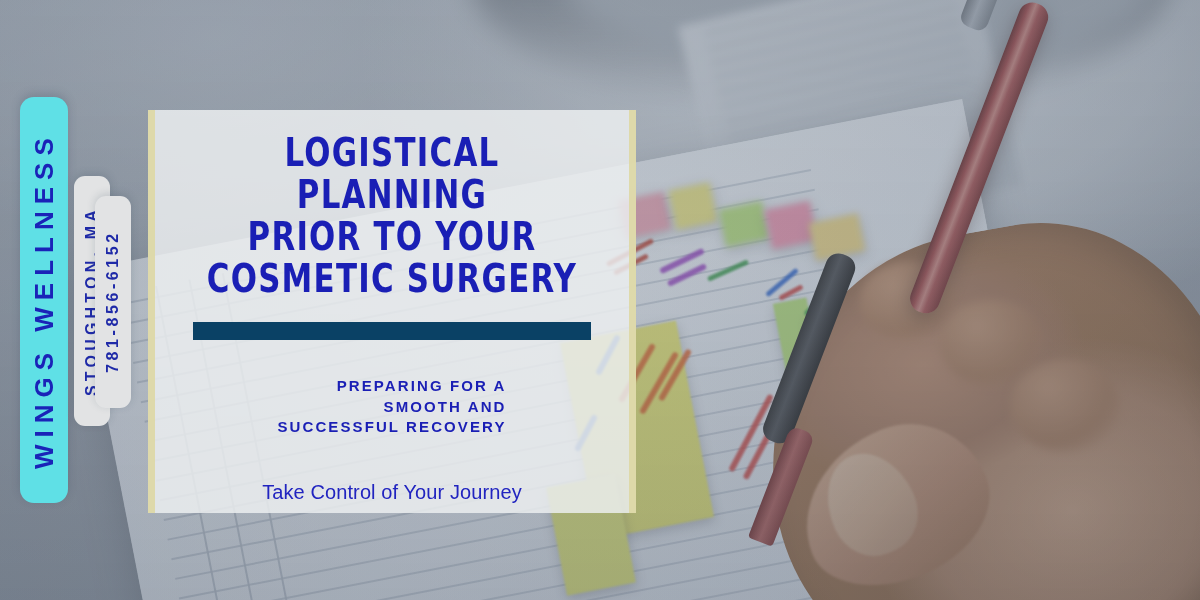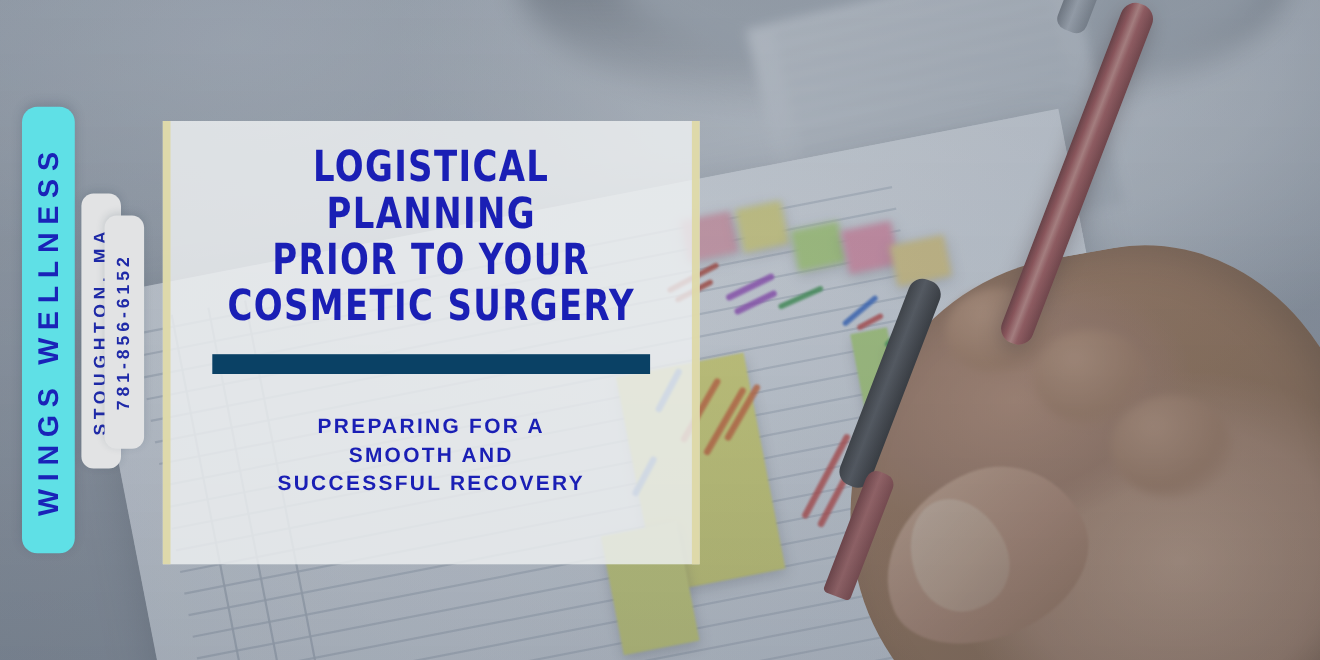--- a/index.html
+++ b/index.html
@@ -184,22 +184,22 @@
     text-align:center;
     text-transform:uppercase;
     transform:scaleX(.88);
     white-space:pre-line;
   }
   #divider-bar{
     width:398px;height:18px;background:#0a4165;margin-top:22px;flex:none;
   }
   #subhead{
     margin:36px 0 0;
-    font-size:19px;font-weight:bold;line-height:1.34;
-    letter-spacing:2.1px;color:#1a1fb5;text-align:center;
+    font-size:15px;font-weight:bold;line-height:1.34;
+    letter-spacing:2.1px;color:#1a1fb5;text-align:right;
     text-transform:uppercase;white-space:pre-line;
   }
   #tagline{
     margin-top:44px;
     font-size:20px;font-weight:500;color:#2124c0;
     letter-spacing:.1px;text-align:center;
   }
 </style>
 </head>
 <body>
@@ -319,15 +319,16 @@
   </div>
 
   <div id="content-card">
     <h1 id="headline">LOGISTICAL PLANNING
 PRIOR TO YOUR
 COSMETIC SURGERY</h1>
     <div id="divider-bar"></div>
     <h2 id="subhead">PREPARING FOR A
 SMOOTH AND
 SUCCESSFUL RECOVERY</h2>
+    <div id="tagline">Take Control of Your Journey</div>
   </div>
 
 </div>
 
 </body></html>

